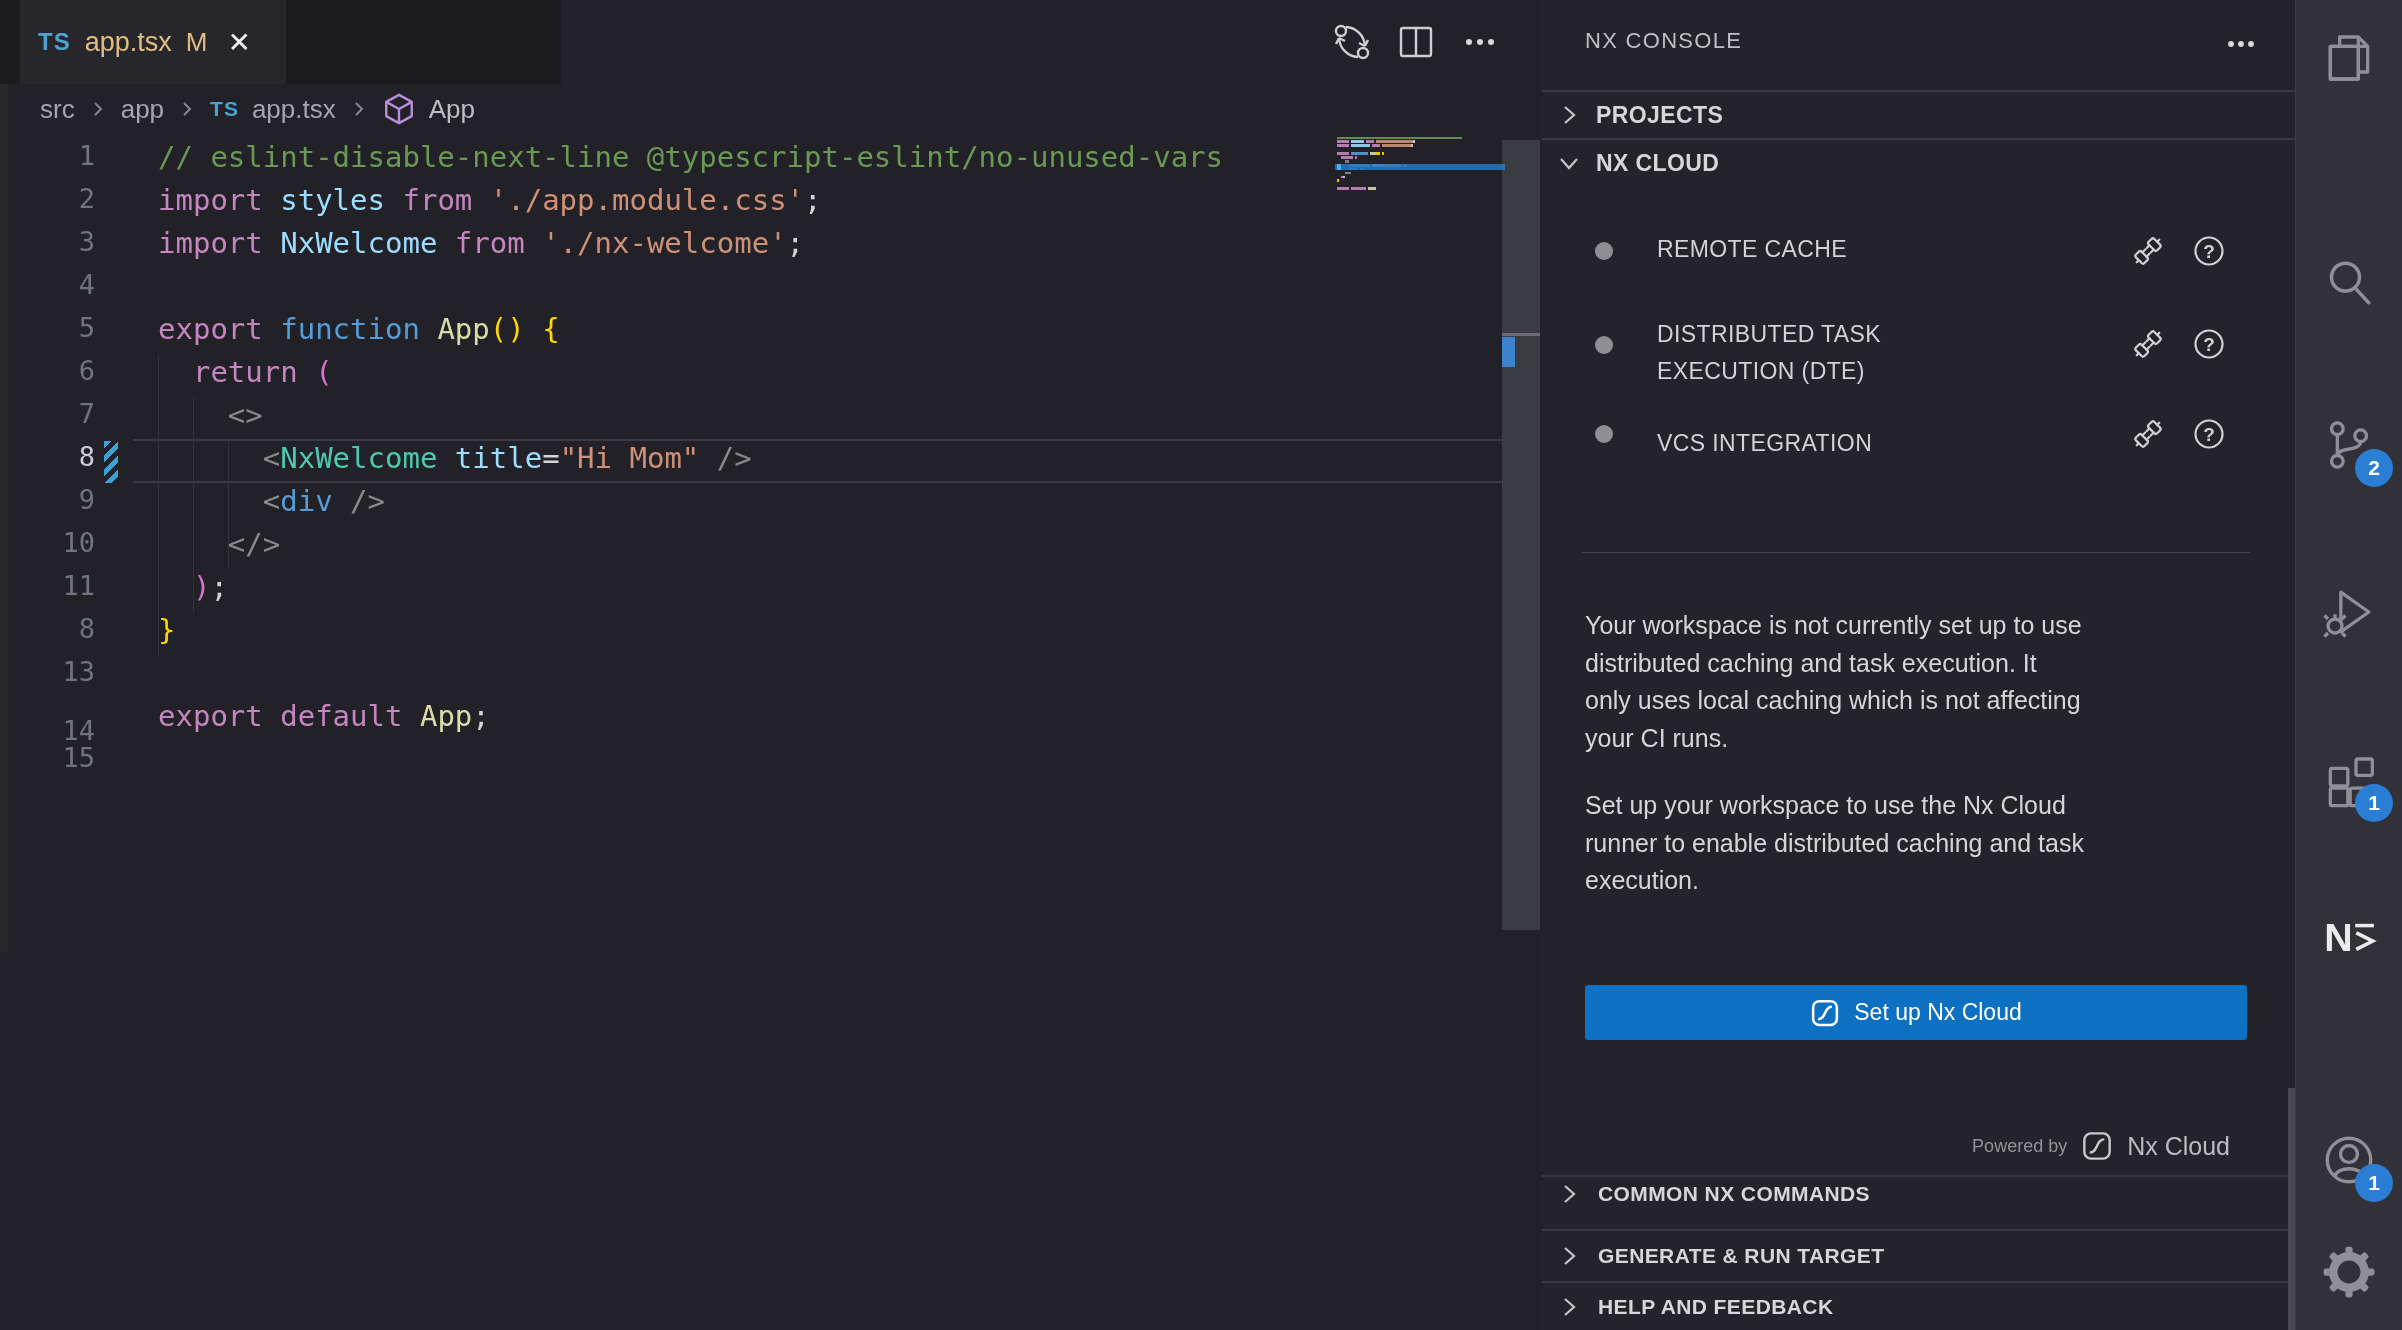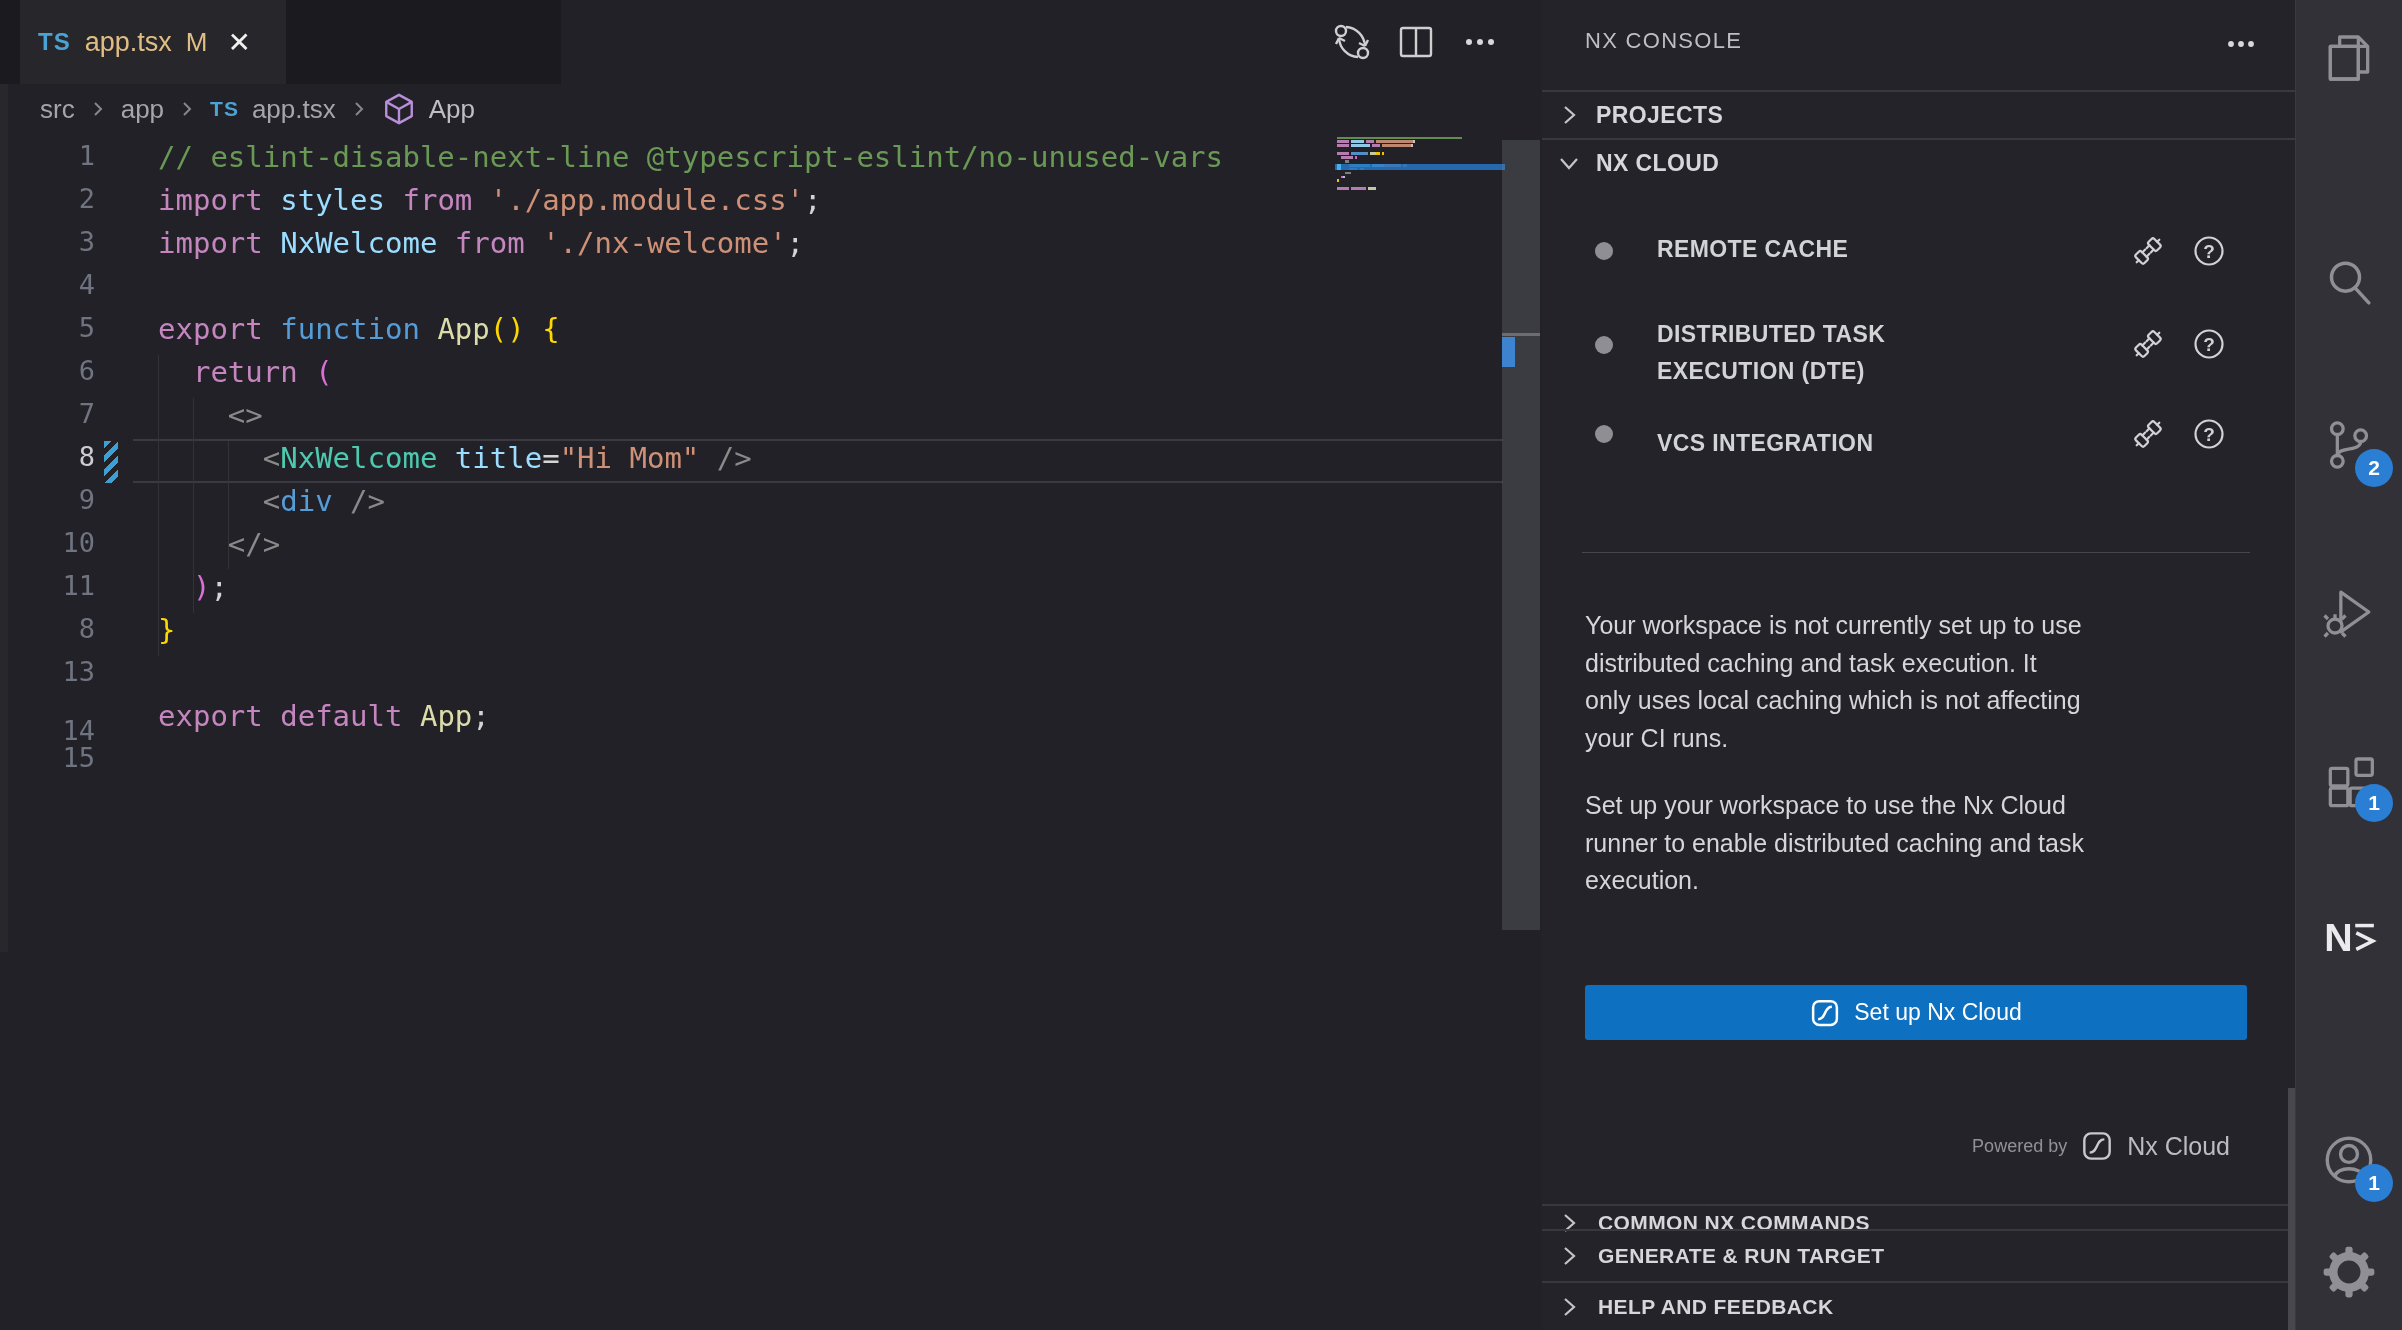--- a/index.html
+++ b/index.html
@@ -49,21 +49,21 @@
   #panel-header{position:absolute;left:0;top:0;width:100%;height:88px;}
   #panel-title{position:absolute;left:43px;top:28px;font-size:22px;letter-spacing:1.3px;color:#bfbfc3;}
   #panel-more{position:absolute;left:675px;top:26px;width:48px;height:36px;display:flex;align-items:center;justify-content:center;cursor:pointer;}
   .sec-row{position:absolute;left:0;width:100%;border-top:2px solid #38383e;display:flex;align-items:center;
       gap:14px;padding-left:14px;box-sizing:border-box;cursor:pointer;}
   .sec-label{font-size:23px;font-weight:700;color:#d7d7da;letter-spacing:.4px;}
   #sec-projects{top:90px;height:48px;}
   #sec-nxcloud{top:138px;height:48px;}
   .feature{position:absolute;left:0;width:100%;}
   .bullet{position:absolute;left:53px;width:18px;height:18px;border-radius:50%;background:#8e8e93;}
-  .flabel{position:absolute;left:115px;font-size:23px;font-weight:700;color:#d2d3d5;letter-spacing:.4px;white-space:pre-line;}
+  .flabel{position:absolute;left:115px;font-size:23px;font-weight:400;color:#d2d3d5;letter-spacing:.4px;white-space:pre-line;}
   .ficon{position:absolute;width:36px;height:36px;cursor:pointer;}
   #nx-divider{position:absolute;left:40px;top:552px;width:668px;height:1px;background:#45454b;}
   .nx-para{position:absolute;left:43px;width:676px;margin:0;font-size:25px;line-height:37.5px;color:#d6d6d8;white-space:pre-line;}
   #nx-para1{top:607px;}
   #nx-para2{top:787px;}
   #setup-btn{position:absolute;left:43px;top:985px;width:662px;height:55px;background:#0e70c1;border:none;
       border-radius:3px;display:flex;align-items:center;justify-content:center;gap:14px;cursor:pointer;}
   #setup-btn span{color:#ffffff;font-size:23px;font-family:"Liberation Sans",sans-serif;}
   #powered{position:absolute;top:1126px;right:65px;height:40px;display:flex;align-items:center;gap:14px;}
   #powered .pb{font-size:18px;color:#929296;}
@@ -331,21 +331,21 @@
 
     <div id="powered">
       <span class="pb">Powered by</span>
       <svg width="32" height="32" viewBox="0 0 48 48" fill="none" stroke="#c9c9cc" stroke-width="3.6">
         <rect x="5" y="5" width="38" height="38" rx="10"></rect>
           <path d="M13,34 C26,34 22,14 35,14"></path>
       </svg>
       <span class="brand">Nx Cloud</span>
     </div>
 
-    <div class="bsec" style="top:1204px;height:36px">
+    <div class="bsec" style="top:1175px;height:36px">
       <svg width="26" height="26" viewBox="0 0 26 26" fill="none" stroke="#c5c5c8" stroke-width="2.2">
           <polyline points="9,5 18,13 9,21"></polyline>
         </svg>
       <span class="sec-label">COMMON NX COMMANDS</span>
     </div>
     <div class="bsec" style="top:1281px;height:49px">
       <svg width="26" height="26" viewBox="0 0 26 26" fill="none" stroke="#c5c5c8" stroke-width="2.2">
           <polyline points="9,5 18,13 9,21"></polyline>
         </svg>
       <span class="sec-label">HELP AND FEEDBACK</span>

